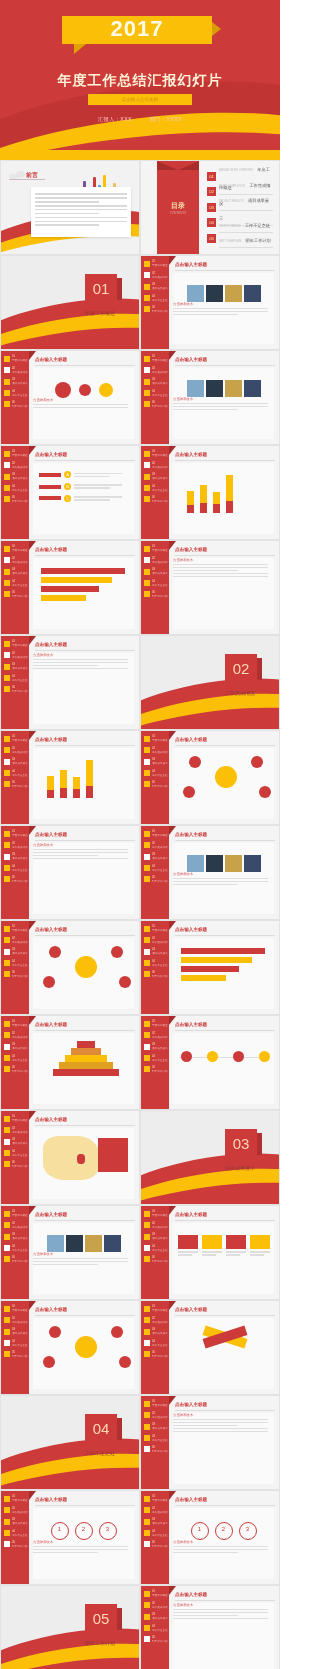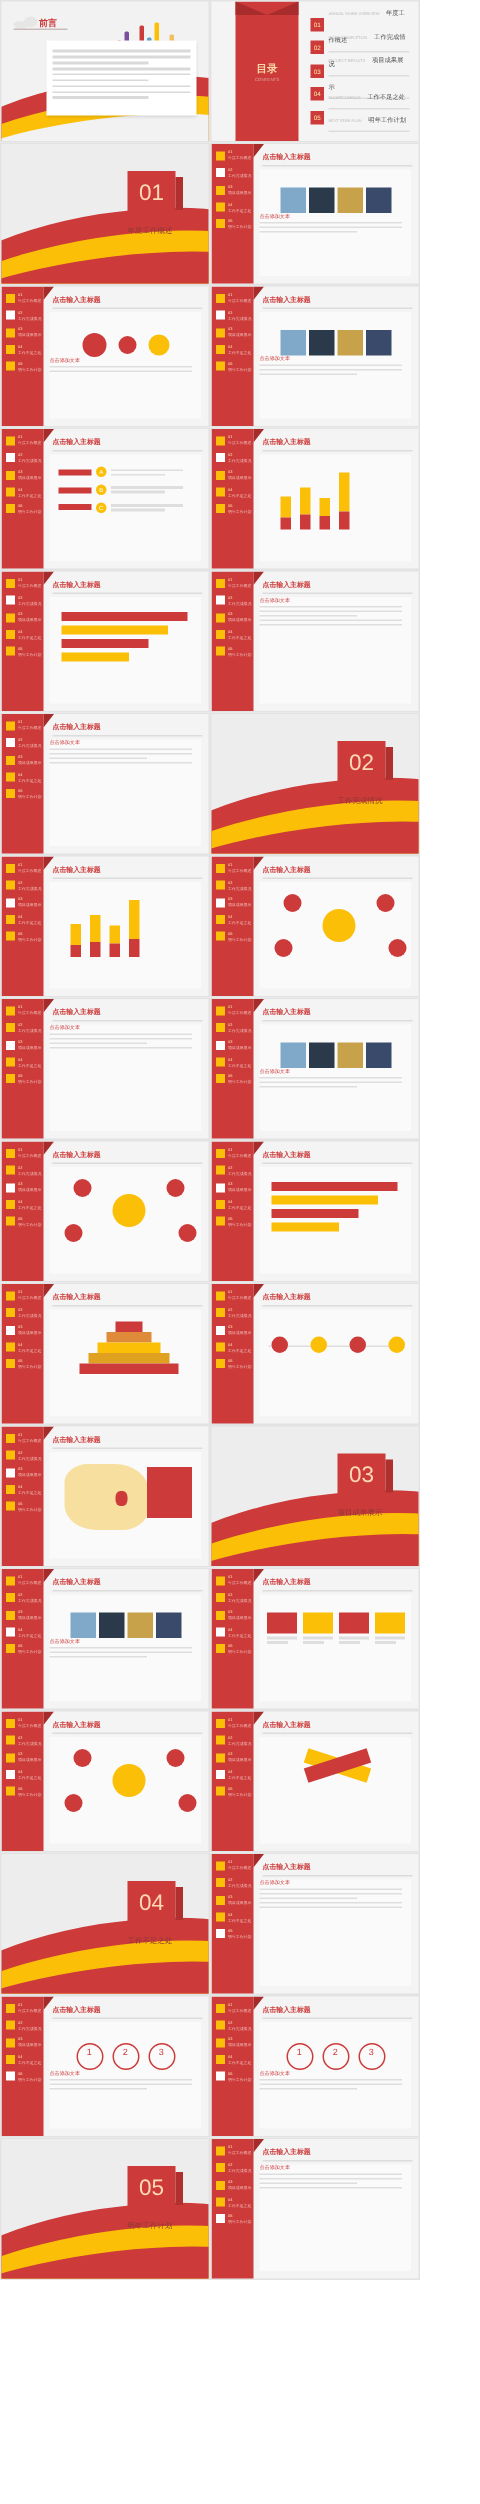--- a/index.html
+++ b/index.html
@@ -80,20 +80,36 @@
   .cs .hline{position:absolute;left:34px;top:13.5px;width:100px;height:1px;background:#dcdcdc;}
   .cs .board{position:absolute;left:32px;top:17px;right:5px;bottom:5px;background:#fafafa;}
   .fhd{font-size:3.4px;color:#cc3a3a;}
   .gline{height:1.5px;background:#dedede;margin:1.6px 0;}
 </style>
 </head>
 <body>
 
 <div id="deck">
 
+  <div class="cover slide">
+    <div class="arcA"></div>
+    <div class="arcB"></div>
+    <div class="arcC"></div>
+    <div class="arcD"></div>
+    <div class="ribbon"></div>
+    <div class="tail"></div>
+    <div class="year">2017</div>
+    <div class="ctitle">年度工作总结汇报幻灯片</div>
+    <div class="subbar"></div>
+    <div class="subtxt">点击输入公司名称</div>
+    <div class="meta">
+      <span>汇报人：XXX</span>
+      <span>部门：XXXX</span>
+    </div>
+  </div>
 
   <div class="row">
     <div class="half pref">
       <div class="pa"></div>
       <div class="pb"></div>
       <div class="pc"></div>
       <div class="cloud">
         <em style="left:2px;top:5px;width:10px;height:5px;"></em>
         <em style="left:9px;top:2px;width:9px;height:7px;"></em>
       </div>

